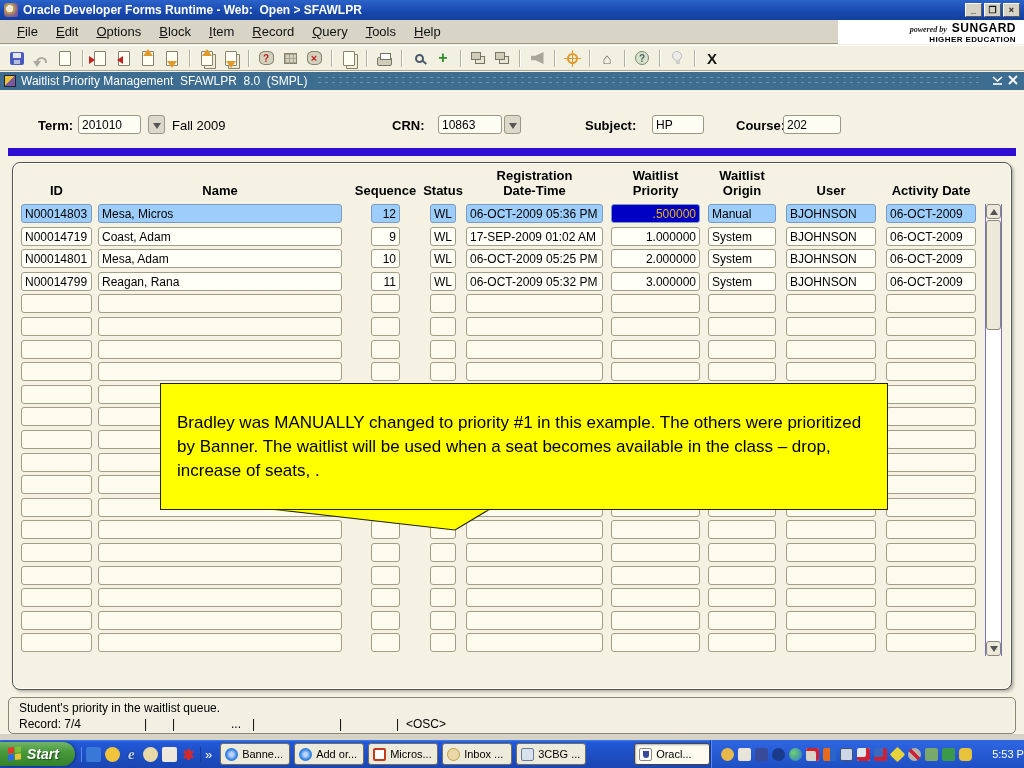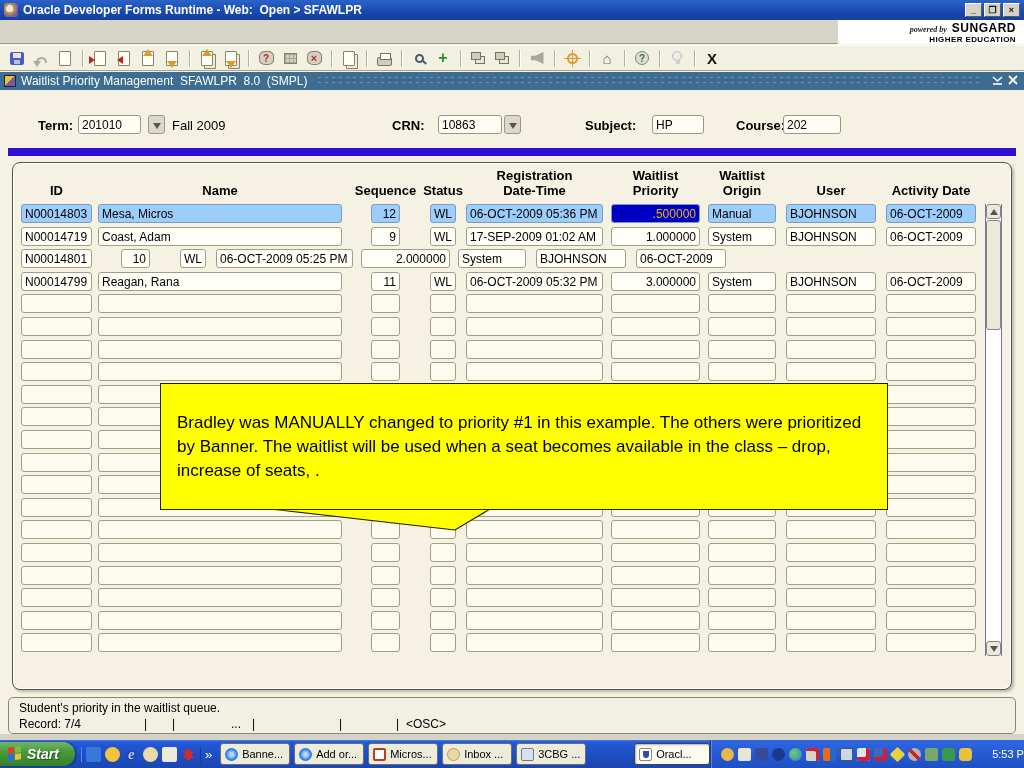--- a/index.html
+++ b/index.html
@@ -201,20 +201,31 @@
     <span class="app-icon"></span>
     <span class="wtitle">Oracle Developer Forms Runtime - Web:  Open &gt; SFAWLPR</span>
     <span class="winbtns">
       <span class="winbtn">_</span>
       <span class="winbtn">❐</span>
       <span class="winbtn">×</span>
     </span>
   </div>
 
   <div class="menubar">
+    <span id="menu-items" style="display:flex">
+        <span class="menu-item">File</span>
+        <span class="menu-item">Edit</span>
+        <span class="menu-item">Options</span>
+        <span class="menu-item">Block</span>
+        <span class="menu-item">Item</span>
+        <span class="menu-item">Record</span>
+        <span class="menu-item">Query</span>
+        <span class="menu-item">Tools</span>
+        <span class="menu-item">Help</span>
+      </span>
     <span class="brandbox">
       <span class="brand-row">
         <span class="poweredby">powered by</span>
         <span class="brandname">SUNGARD</span>
       </span>
       <span class="brandsub">HIGHER EDUCATION</span>
     </span>
   </div>
 
   <div class="toolbar">
@@ -373,20 +384,21 @@
           <div class="cell c-seq">9</div>
           <div class="cell c-status">WL</div>
           <div class="cell c-reg">17-SEP-2009 01:02 AM</div>
           <div class="cell c-pri">1.000000</div>
           <div class="cell c-origin">System</div>
           <div class="cell c-user">BJOHNSON</div>
           <div class="cell c-act">06-OCT-2009</div>
         </div>
         <div class="grow filled">
           <div class="cell c-id">N00014801</div>
+          <div class="cell c-name">Mesa, Adam</div>
           <div class="cell c-seq">10</div>
           <div class="cell c-status">WL</div>
           <div class="cell c-reg">06-OCT-2009 05:25 PM</div>
           <div class="cell c-pri">2.000000</div>
           <div class="cell c-origin">System</div>
           <div class="cell c-user">BJOHNSON</div>
           <div class="cell c-act">06-OCT-2009</div>
         </div>
         <div class="grow filled">
           <div class="cell c-id">N00014799</div>

